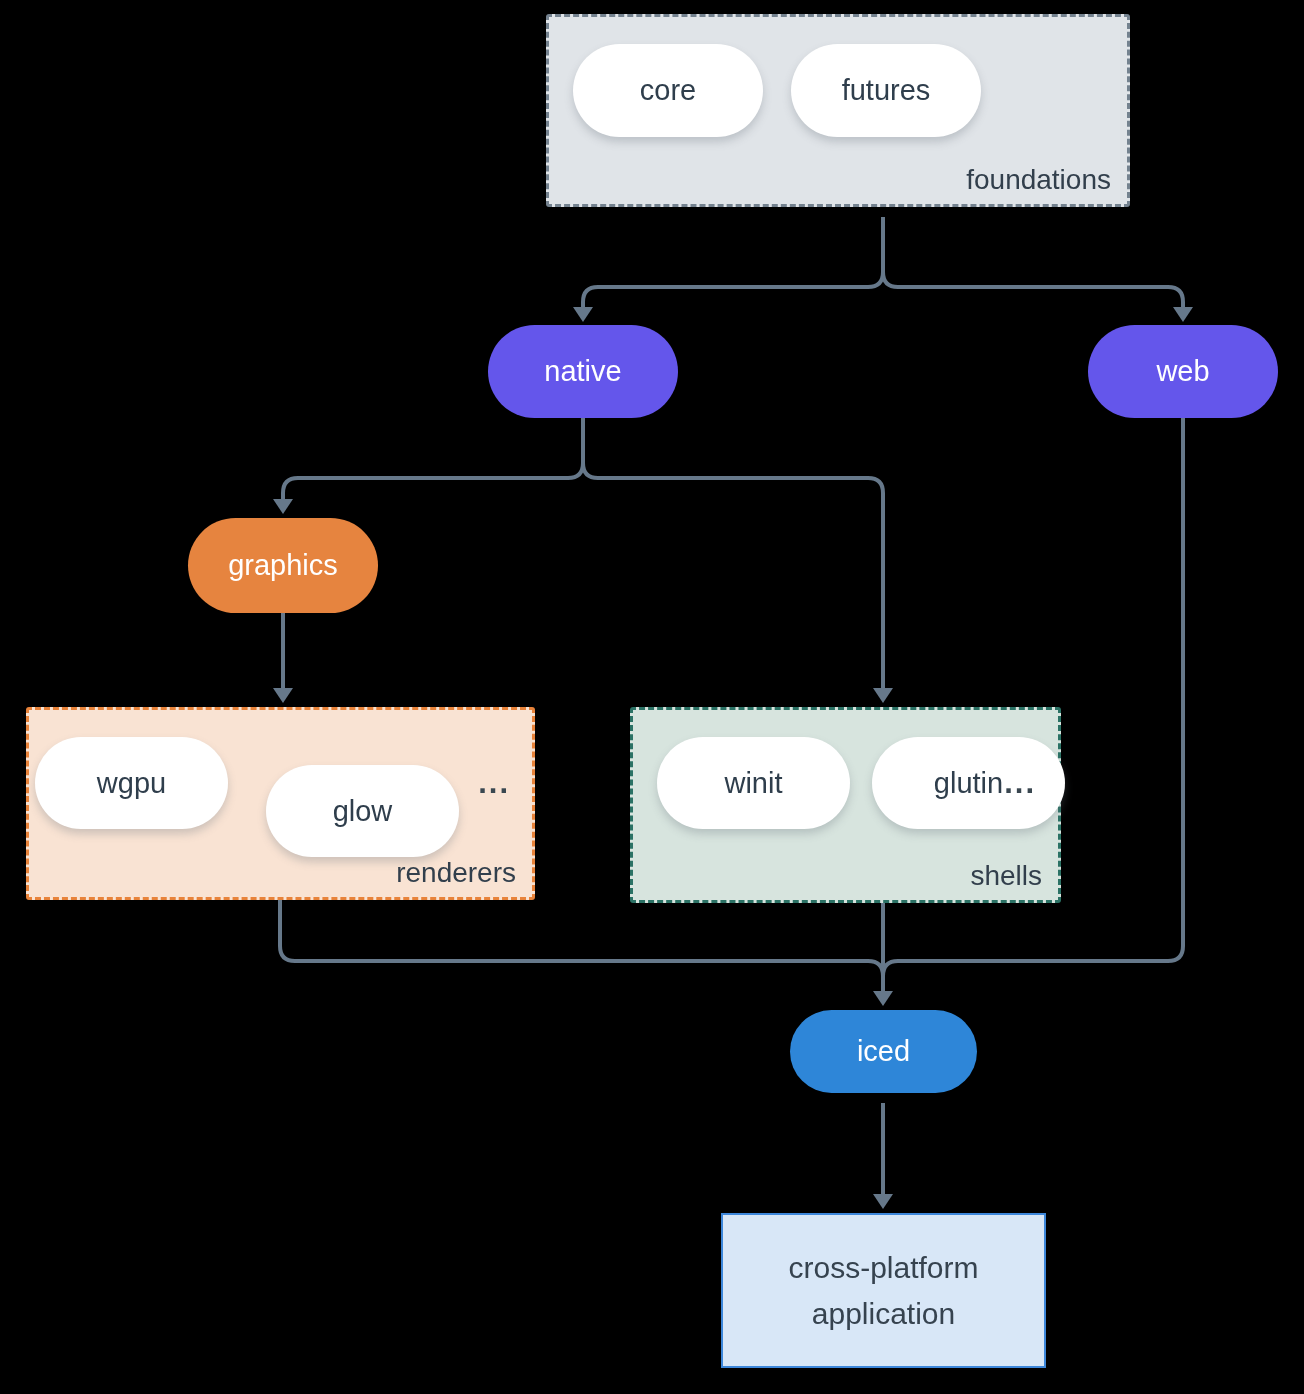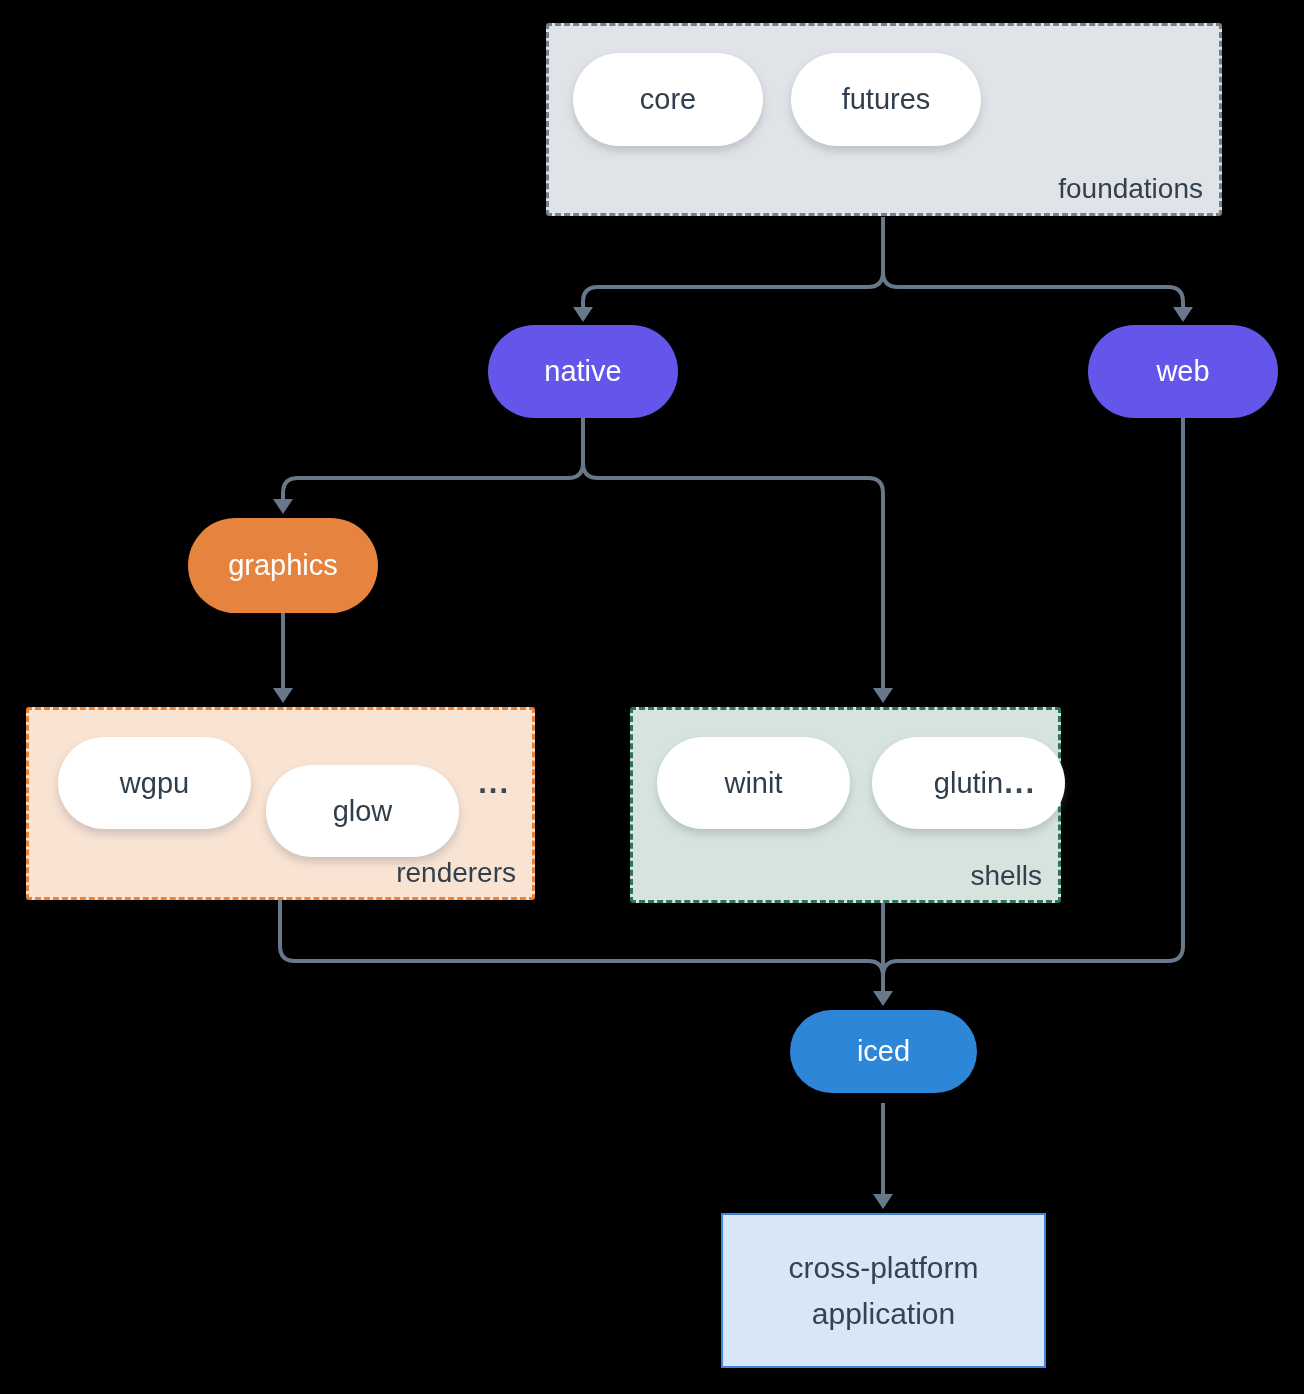--- a/index.html
+++ b/index.html
@@ -28,22 +28,22 @@
   svg.connectors polygon {
     fill: #66788a;
     stroke: none;
   }
   .group {
     position: absolute;
     box-sizing: border-box;
     border-radius: 3px;
   }
   .group-foundations {
-    left: 546px; top: 23px;
-    width: 676px; height: 193px;
+    left: 546px; top: 14px;
+    width: 584px; height: 193px;
     background: #e0e4e8;
     border: 3px dashed #74828f;
   }
   .group-renderers {
     left: 26px; top: 707px;
     width: 509px; height: 193px;
     background: #f9e3d3;
     border: 3px dashed #e8833a;
   }
   .group-shells {
@@ -75,21 +75,21 @@
   .pill-purple { background: #6456eb; color: #ffffff; text-align: center; }
   .pill-orange { background: #e6843f; color: #ffffff; }
   .pill-blue   { background: #2e86d8; color: #ffffff; }
 
   
   .pill-core    { left: 24px;  top: 27px; width: 190px; height: 93px; }
   .pill-futures { left: 242px; top: 27px; width: 190px; height: 93px; }
   .pill-style   { left: 458px; top: 27px; width: 190px; height: 93px; }
 
   
-  .pill-wgpu { left: 29px;  top: 27px; width: 193px; height: 92px; }
+  .pill-wgpu { left: 6px;  top: 27px; width: 193px; height: 92px; }
   .pill-glow { left: 237px; top: 27px; width: 193px; height: 92px; margin-top: 28px; }
 
   
   .pill-winit  { left: 24px;  top: 27px; width: 193px; height: 92px; }
   .pill-glutin { left: 239px; top: 27px; width: 193px; height: 92px; }
 
   .ellipsis {
     position: absolute;
     right: 22px; top: 27px;
     height: 92px;

